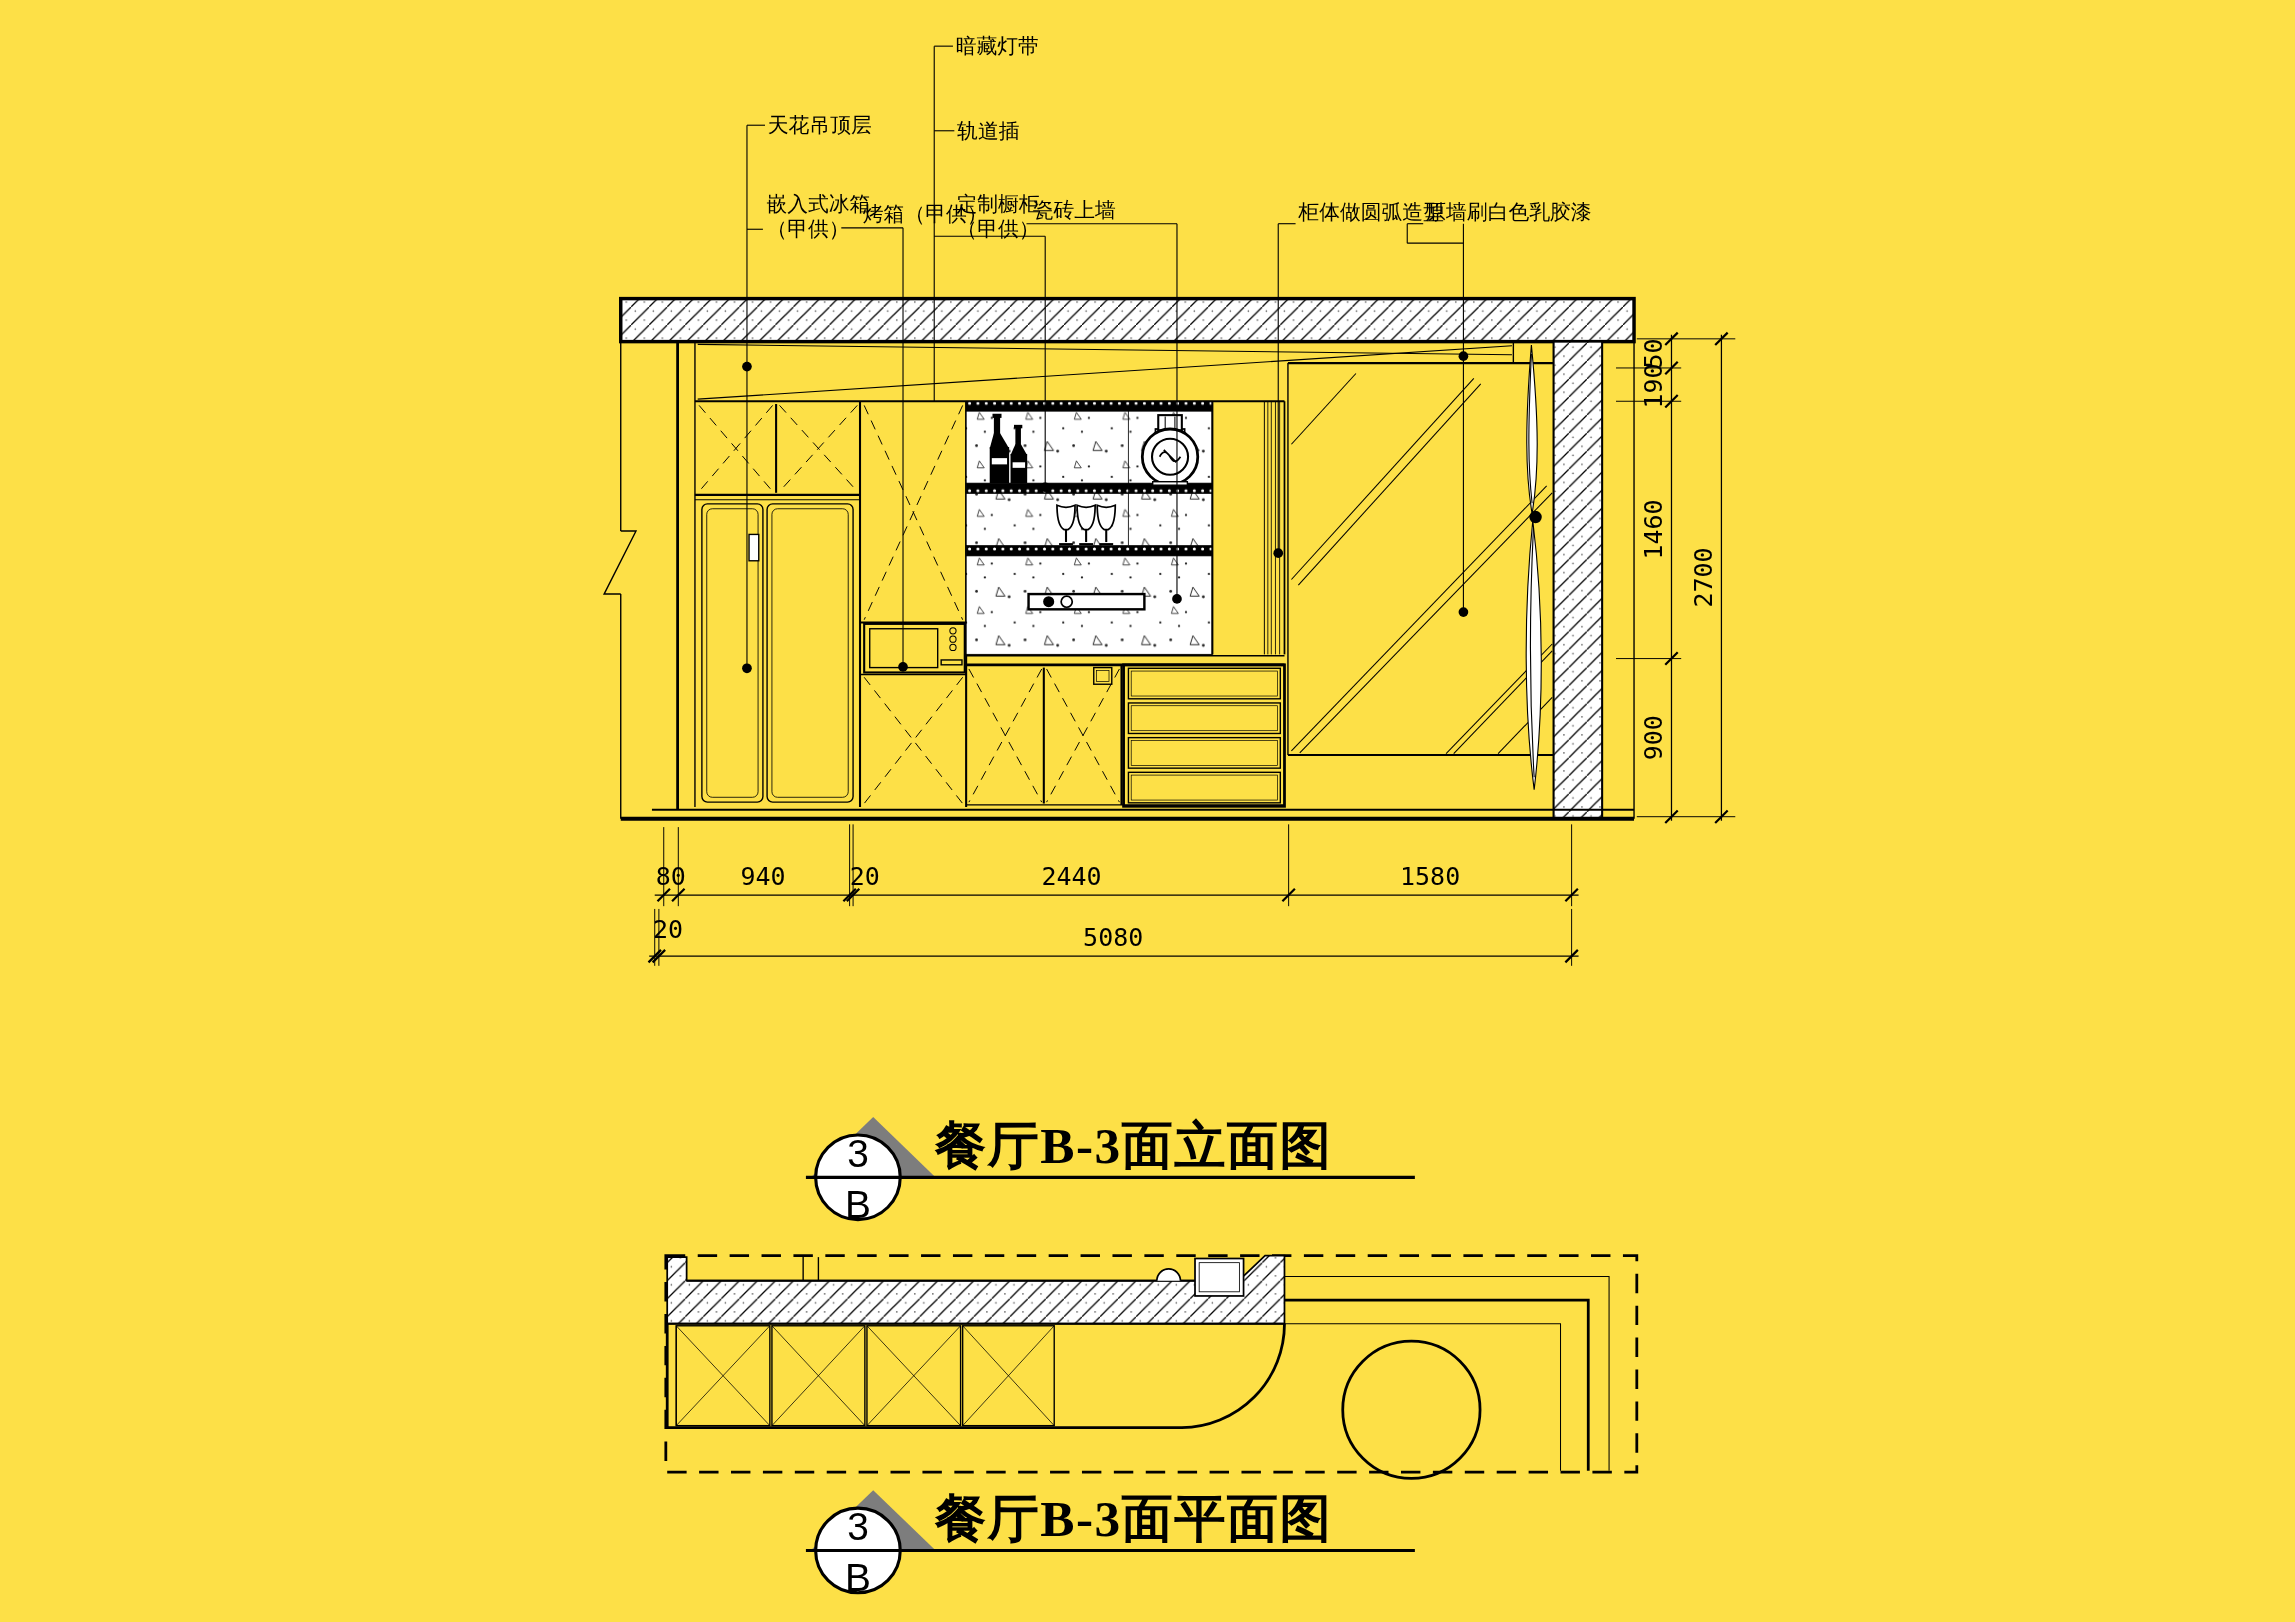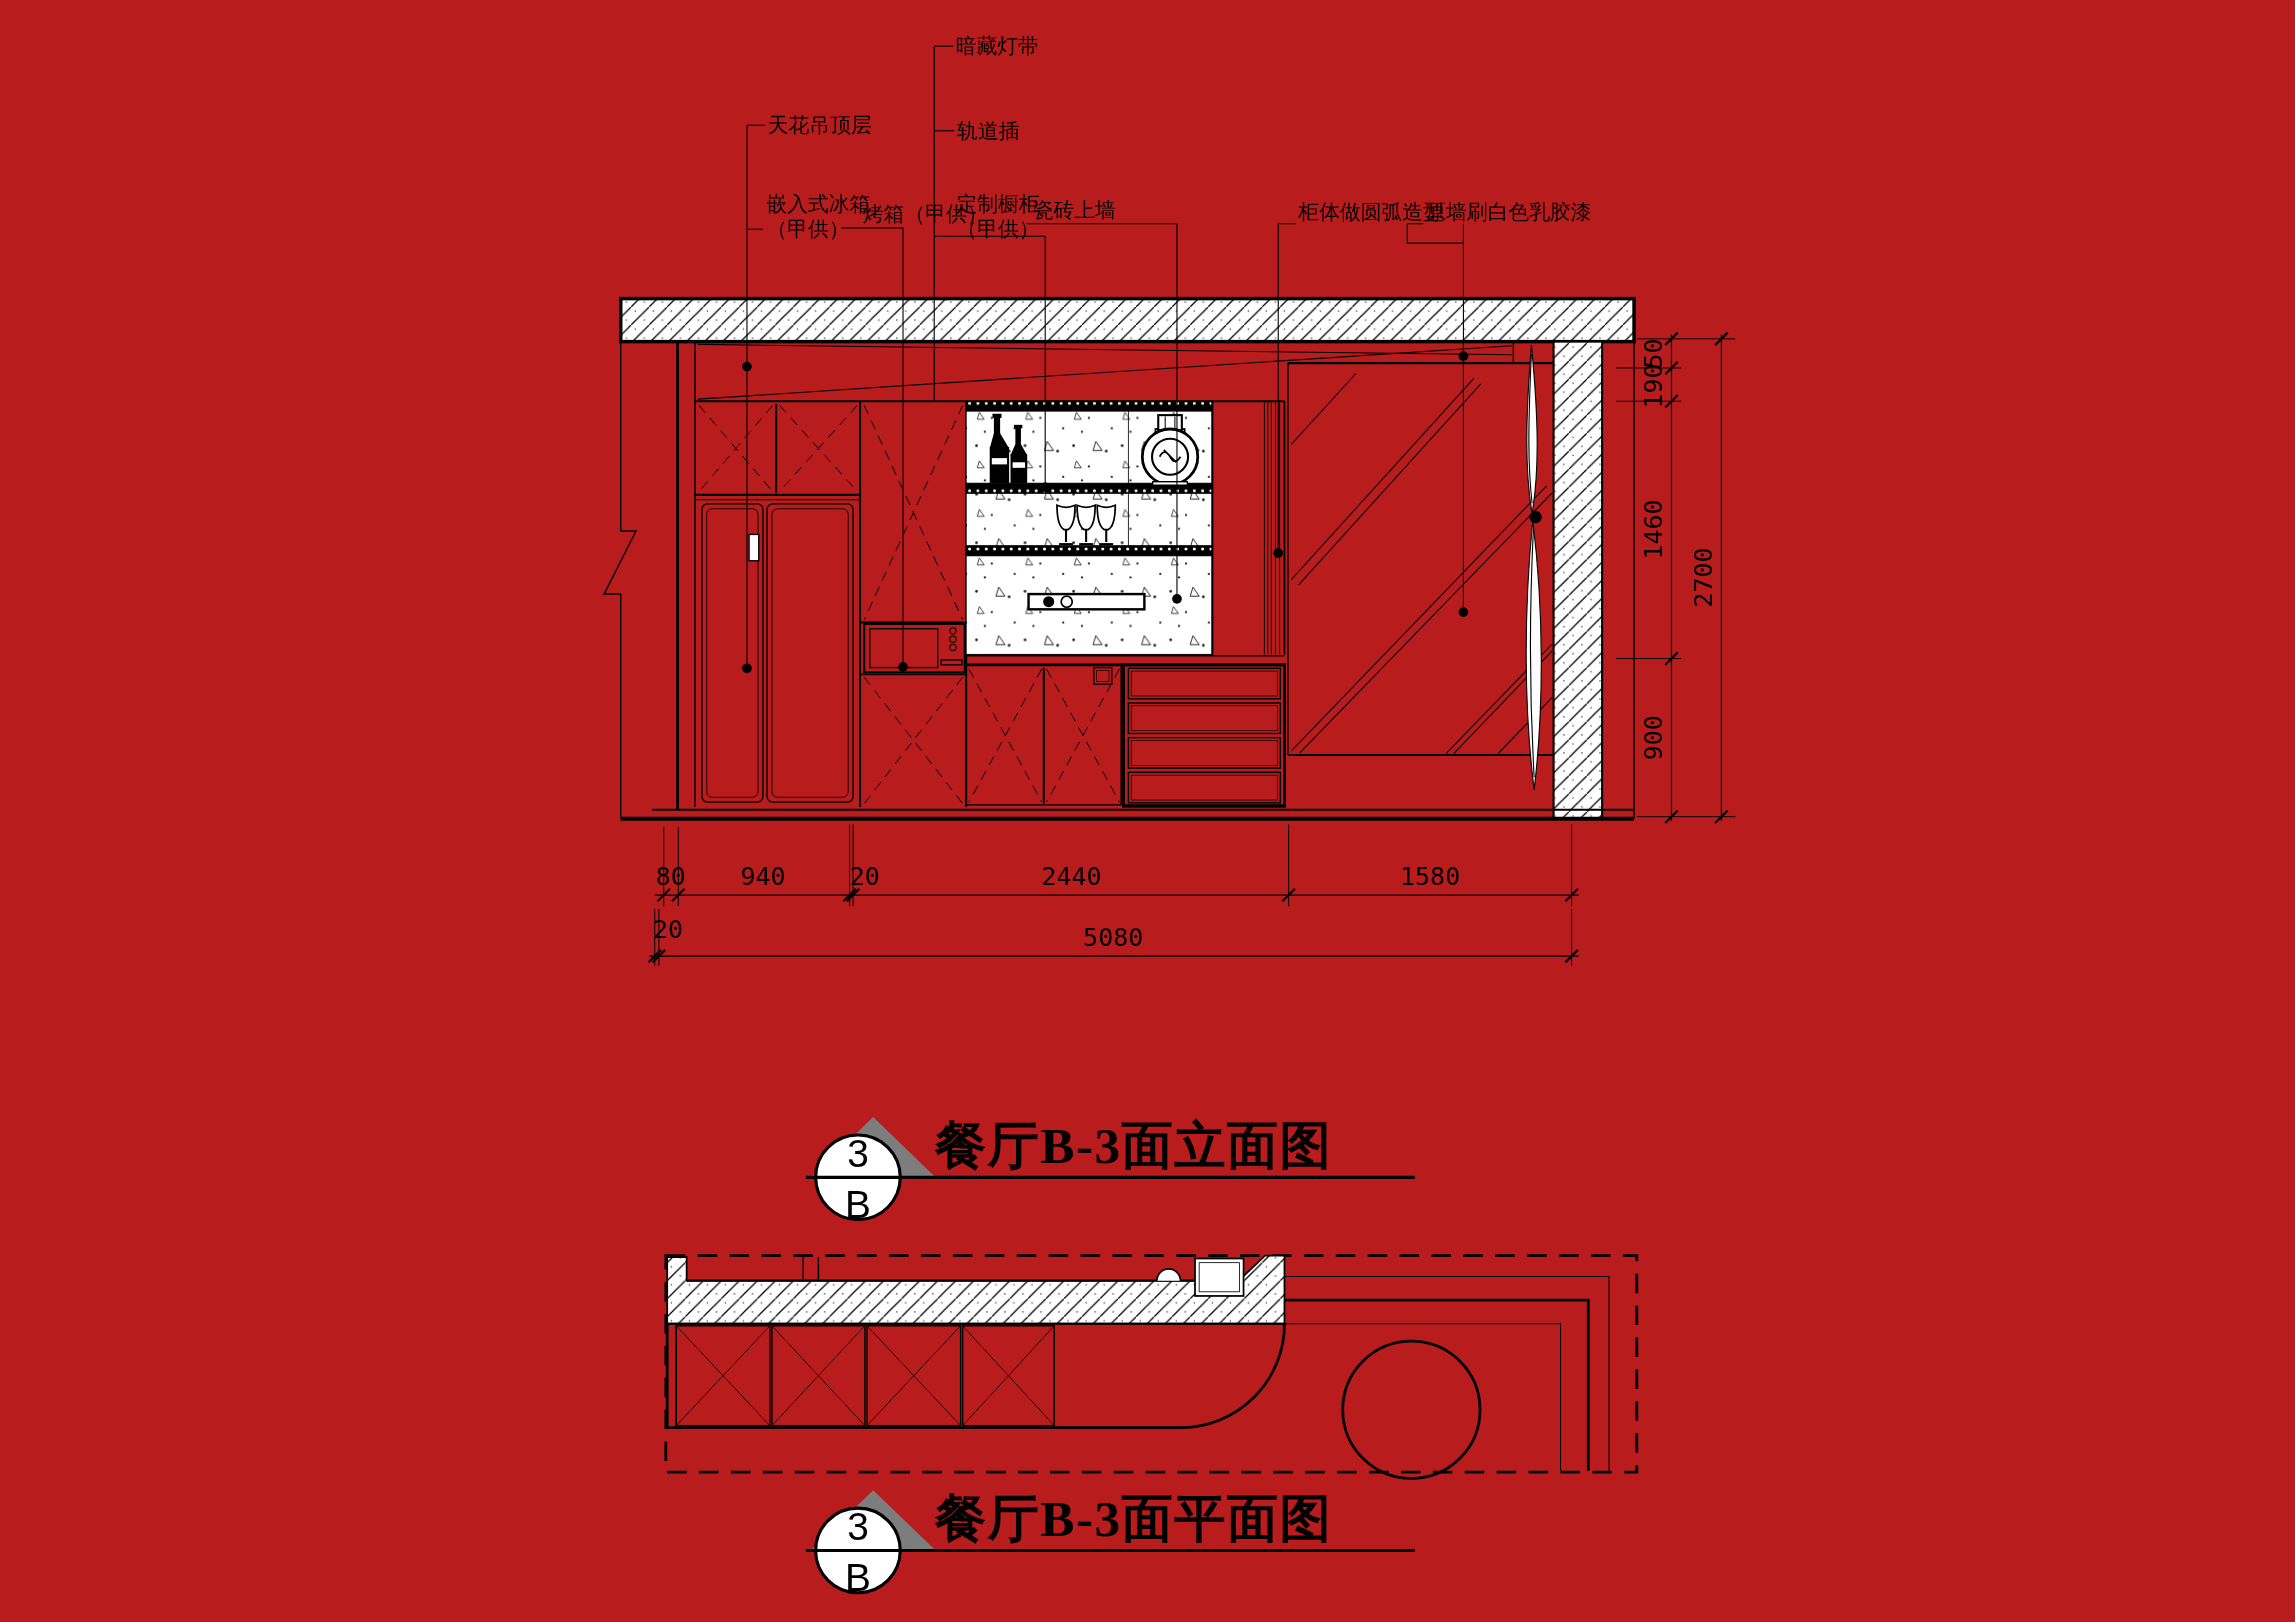--- a/index.html
+++ b/index.html
@@ -1,16 +1,16 @@
 <!DOCTYPE html>
 <html style="font-size:11px"><head>
 <meta charset="utf-8">
 <style>
   html,body{margin:0;padding:0;background:#ffffff;}
-  #stage{position:relative;width:2295px;height:1623px;background:#b91c1c;overflow:hidden;
+  #stage{position:relative;width:2295px;height:1623px;background:#fde047;overflow:hidden;
          font-family:"Liberation Sans", sans-serif;}
   svg{position:absolute;left:0;top:0;}
   text{fill:#000;}
   .callout{font-size:30px;font-family:"Liberation Sans", sans-serif;}
   .dim{font-size:36px;font-family:"DejaVu Sans Mono", monospace;}
   .titletxt{font-size:74px;font-family:"Liberation Serif", serif;font-weight:600;letter-spacing:2px;}
   .marker{font-size:56px;font-family:"Liberation Sans", sans-serif;}
 </style>
 </head>
 <body>

